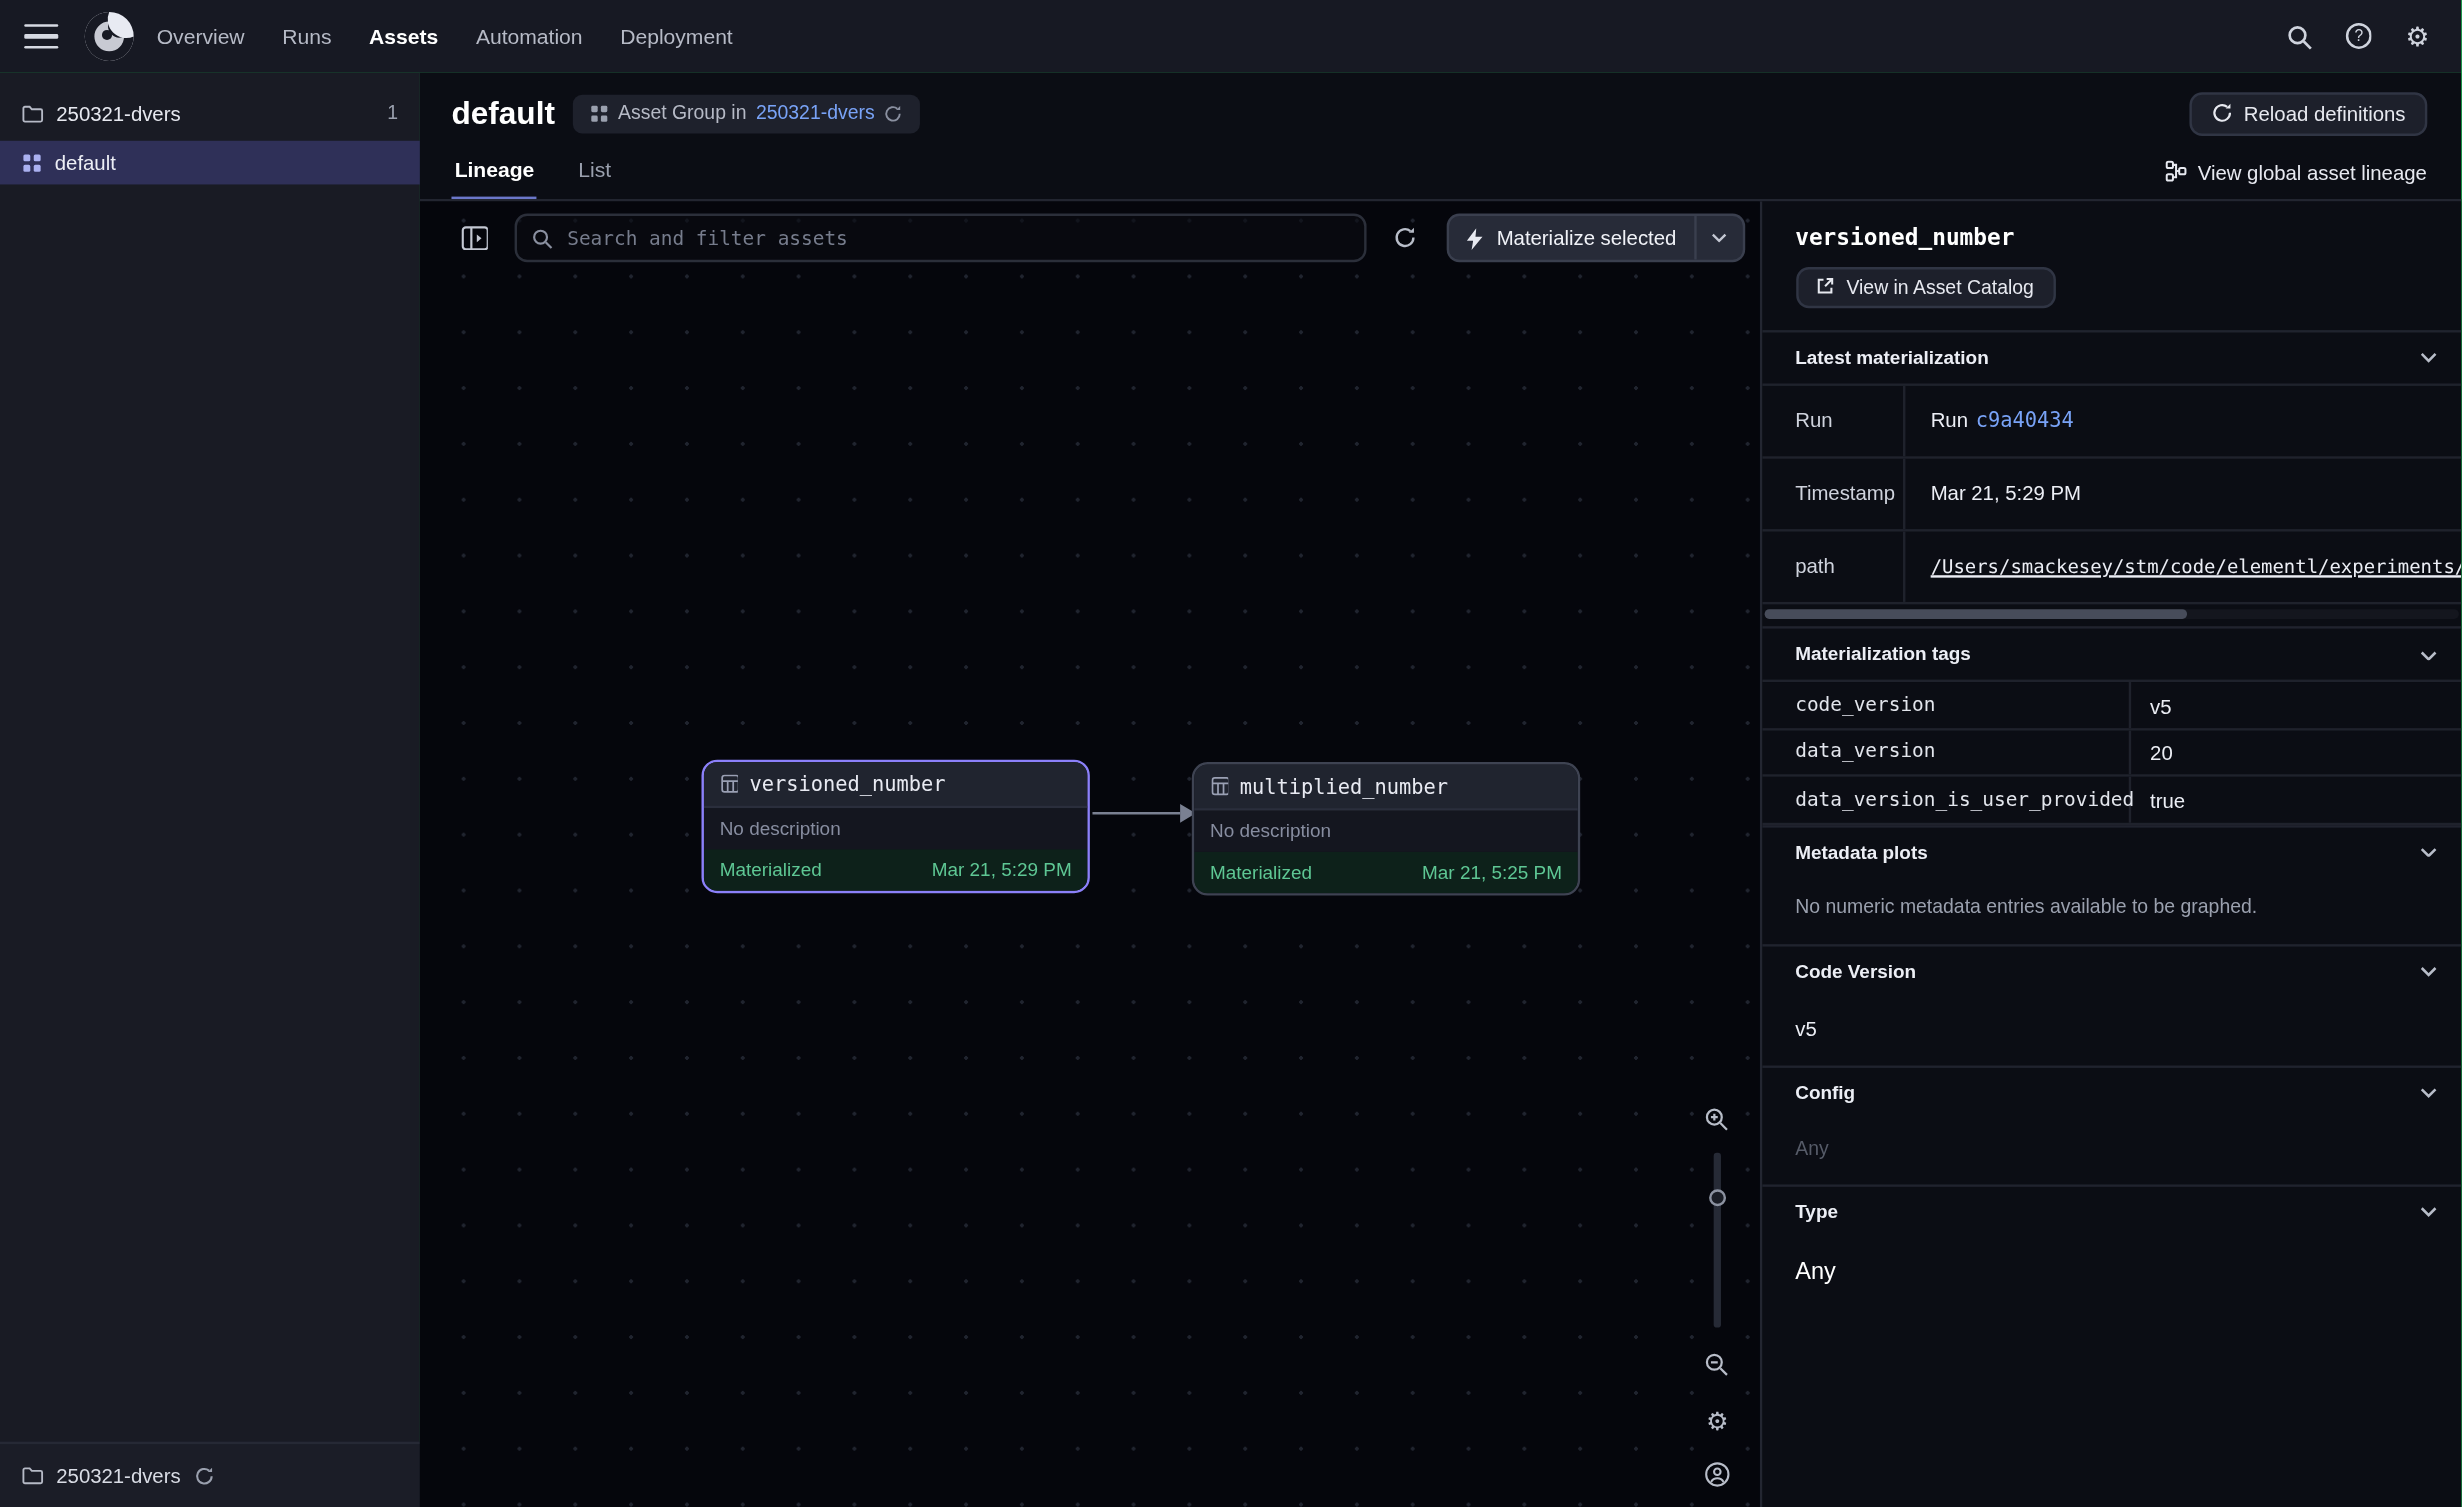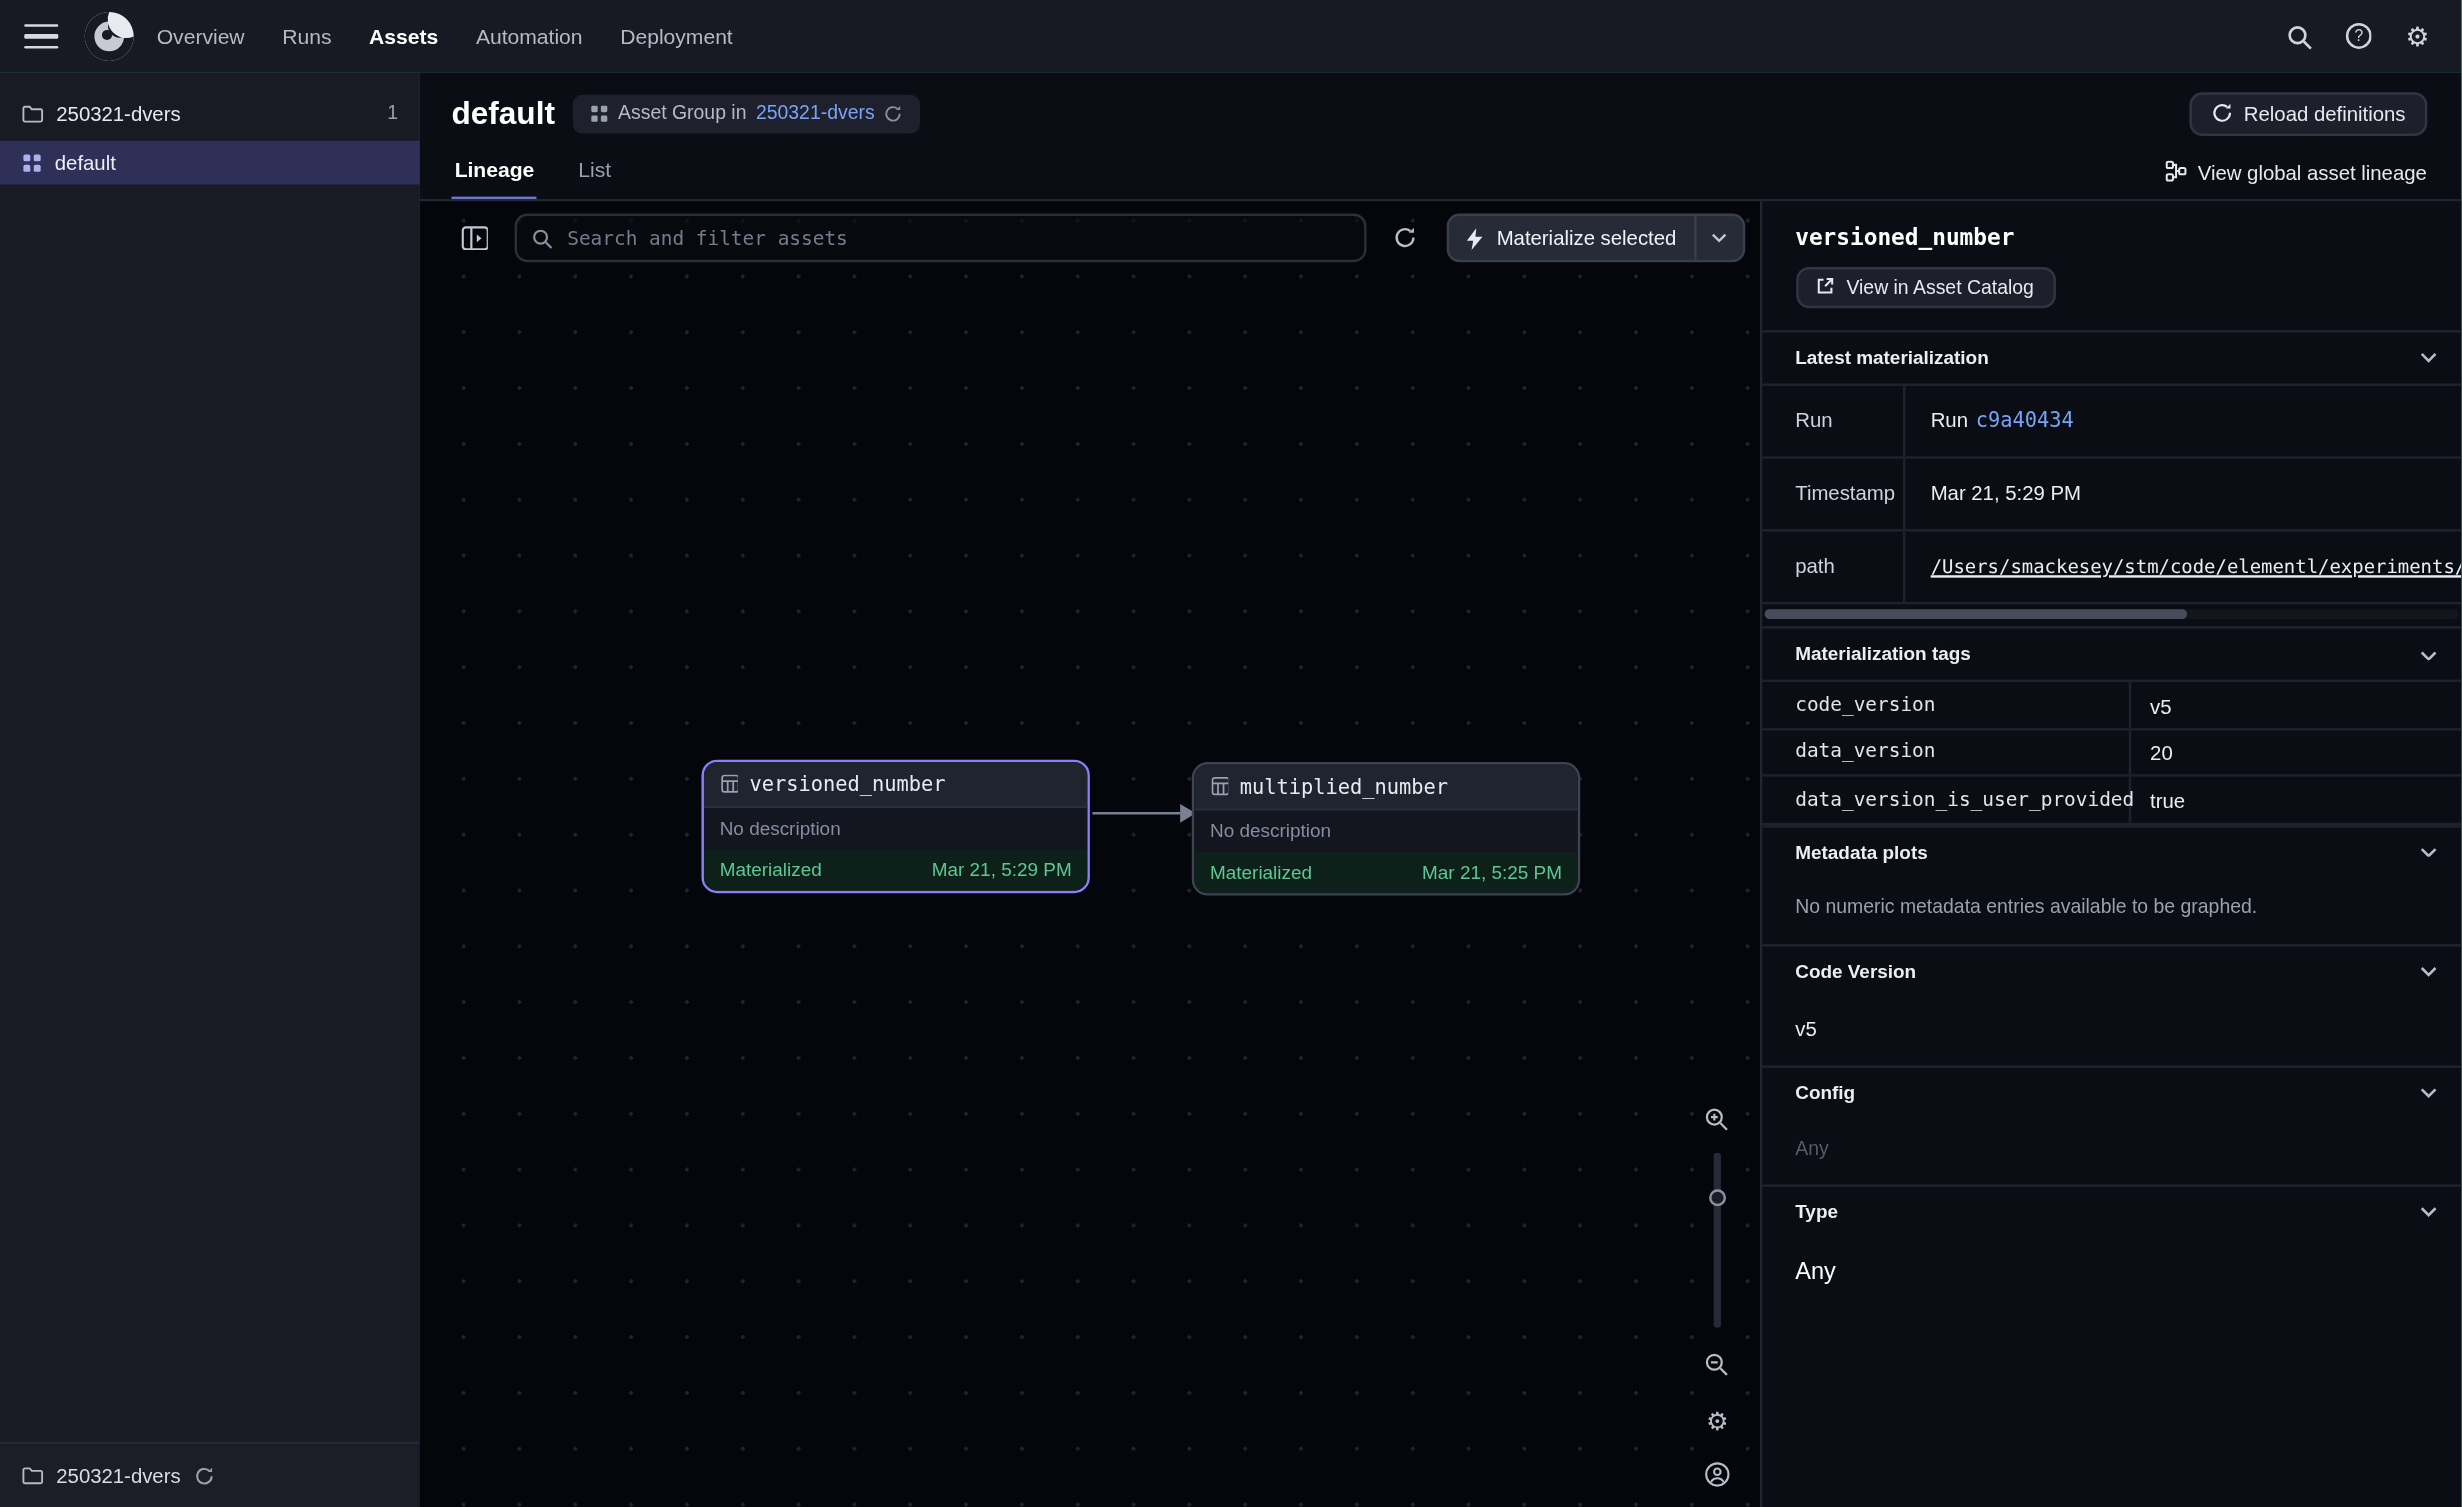--- a/index.html
+++ b/index.html
@@ -1,19 +1,19 @@
 <!DOCTYPE html>
 <html style="font-size:10.4px"><head>
 <meta charset="utf-8">
 <style>
   * { margin:0; padding:0; box-sizing:border-box; }
   html,body { background:#000; }
   body { font-family:"Liberation Sans", sans-serif; color:#e7e9f0; }
   .mono { font-family:"DejaVu Sans Mono", monospace; }
-  .stage { width:2462px; height:1507px; overflow:hidden; background:#14b8a6; }
+  .stage { width:2462px; height:1507px; overflow:hidden; background:#22c55e; }
   .app { width:1014px; height:621px; transform:scale(2.4273,2.4271); transform-origin:0 0; position:relative; display:flex; flex-direction:column; }
 
   
   .topnav { height:30px; background:#171923; display:flex; align-items:center; padding:0 9px; flex:0 0 auto; }
   .hamburger { width:14.2px; height:10.4px; display:flex; flex-direction:column; justify-content:space-between; background:none; border:none; cursor:pointer; margin:0 5.2px 0 1.3px; }
   .hamburger span { display:block; height:1.3px; background:#d6d9e2; border-radius:0.6px; }
   .logo { width:22px; height:22px; margin:0 9px 0 3.9px; flex:0 0 auto; }
   .navlinks { display:flex; align-items:center; gap:15.5px; }
   .navlink { color:#b6bac6; font-size:8.7px; text-decoration:none; }
   .navlink.active { color:#ffffff; font-weight:bold; }

